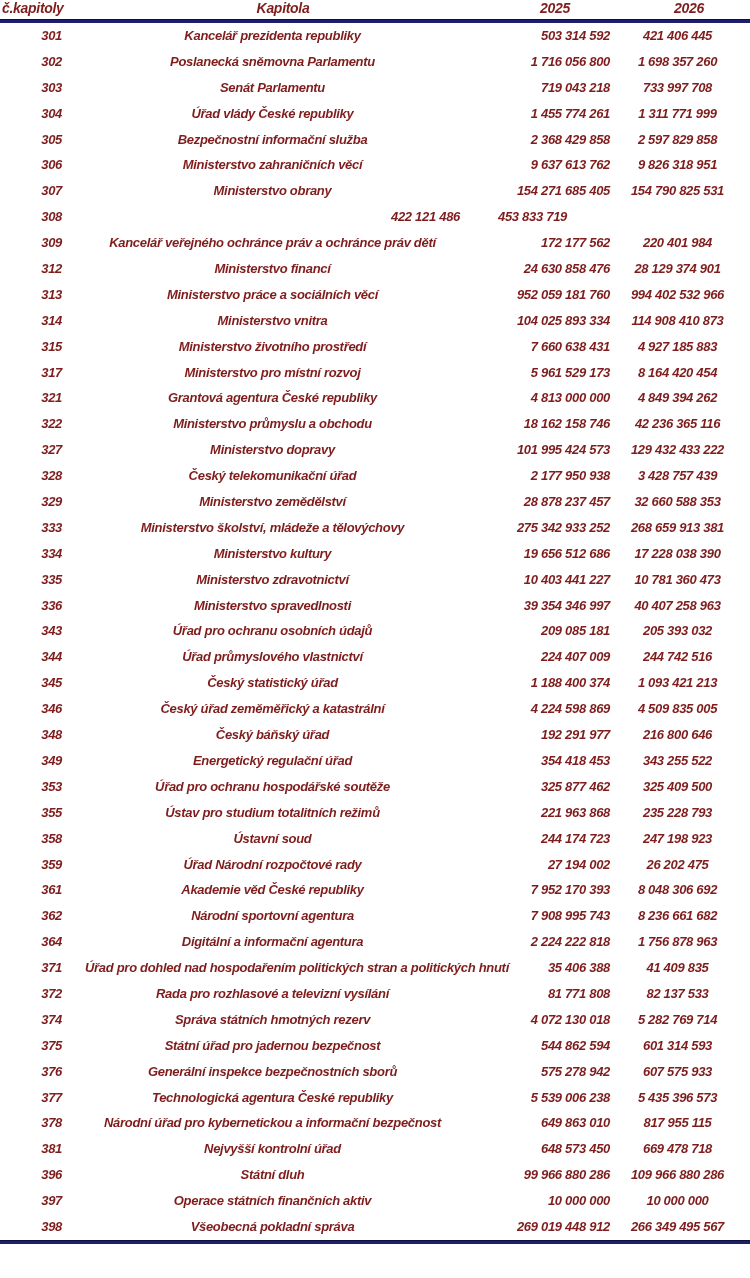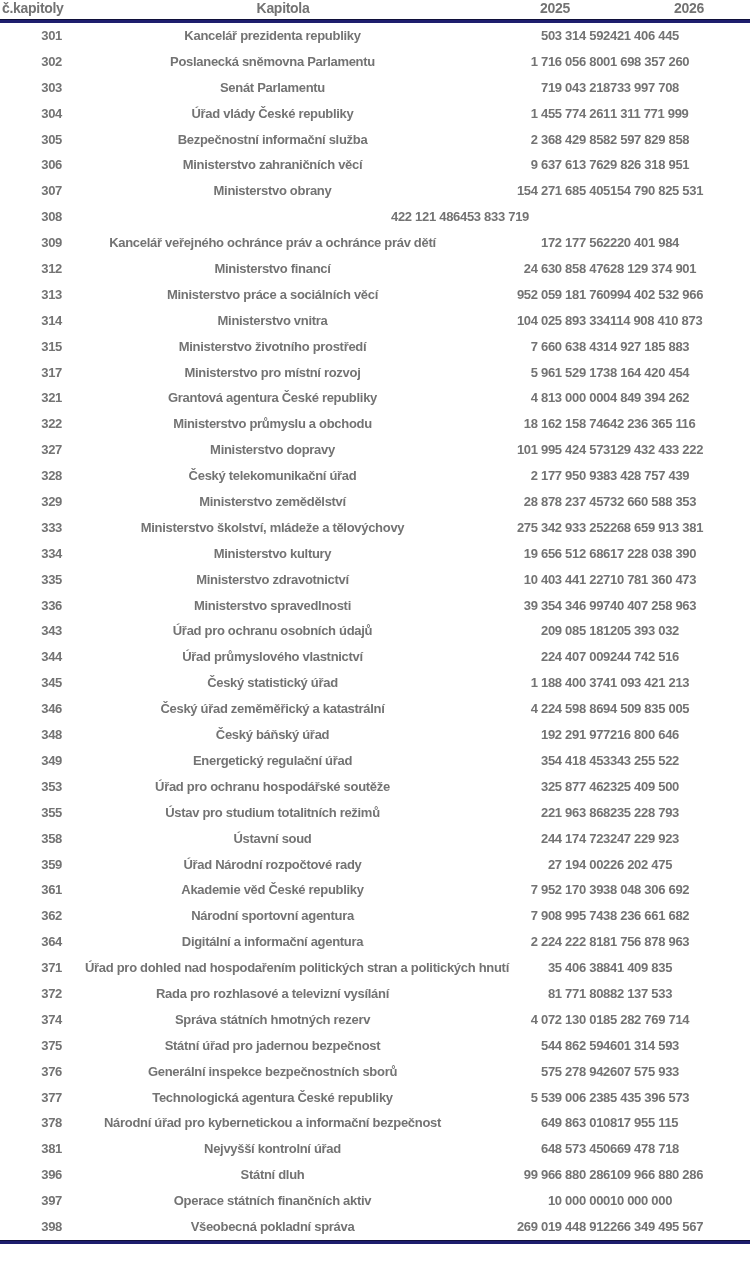--- a/index.html
+++ b/index.html
@@ -4,23 +4,24 @@
 <style>
   * { margin: 0; padding: 0; box-sizing: border-box; }
   html, body { background: #ffffff; }
   .page {
     position: relative;
     width: 750px;
     height: 1278px;
     background: #ffffff;
     font-family: "Liberation Sans", sans-serif;
     font-weight: bold;
-    color: #737373;
+    color: #7f1d1d;
     letter-spacing: -0.3px;
     overflow: hidden;
+    font-style: italic;
   }
   .grid-row {
     display: grid;
     grid-template-columns: 62px 398px 150px 140px;
     white-space: nowrap;
   }
   .header-row {
     height: 19px;
     line-height: 17px;
     font-size: 14px;
@@ -36,21 +37,21 @@
     background: #ffffff;
   }
   .table-body .row {
     height: 25.9px;
     line-height: 25.9px;
     font-size: 13px;
   }
   .c-num  { text-align: right; }
   .c-name { text-align: center; padding-left: 23px; overflow: visible; }
   .c-v1   { text-align: right; padding-right: 0px; }
-  .c-v2   { text-align: left; padding-right: 5px; }
+  .c-v2   { text-align: center; padding-right: 5px; }
   .total-row {
     height: 28px;
     line-height: 30px;
     font-size: 19px;
     margin-top: 37px;
   }
 </style>
 </head>
 <body>
 
@@ -248,21 +249,21 @@
       <div class="grid-row row">
         <div class="c-num">355</div>
         <div class="c-name">Ústav pro studium totalitních režimů</div>
         <div class="c-v1">221 963 868</div>
         <div class="c-v2">235 228 793</div>
       </div>
       <div class="grid-row row">
         <div class="c-num">358</div>
         <div class="c-name">Ústavní soud</div>
         <div class="c-v1">244 174 723</div>
-        <div class="c-v2">247 229 923</div>
+        <div class="c-v2">247 198 923</div>
       </div>
       <div class="grid-row row">
         <div class="c-num">359</div>
         <div class="c-name">Úřad Národní rozpočtové rady</div>
         <div class="c-v1">27 194 002</div>
         <div class="c-v2">26 202 475</div>
       </div>
       <div class="grid-row row">
         <div class="c-num">361</div>
         <div class="c-name">Akademie věd České republiky</div>

